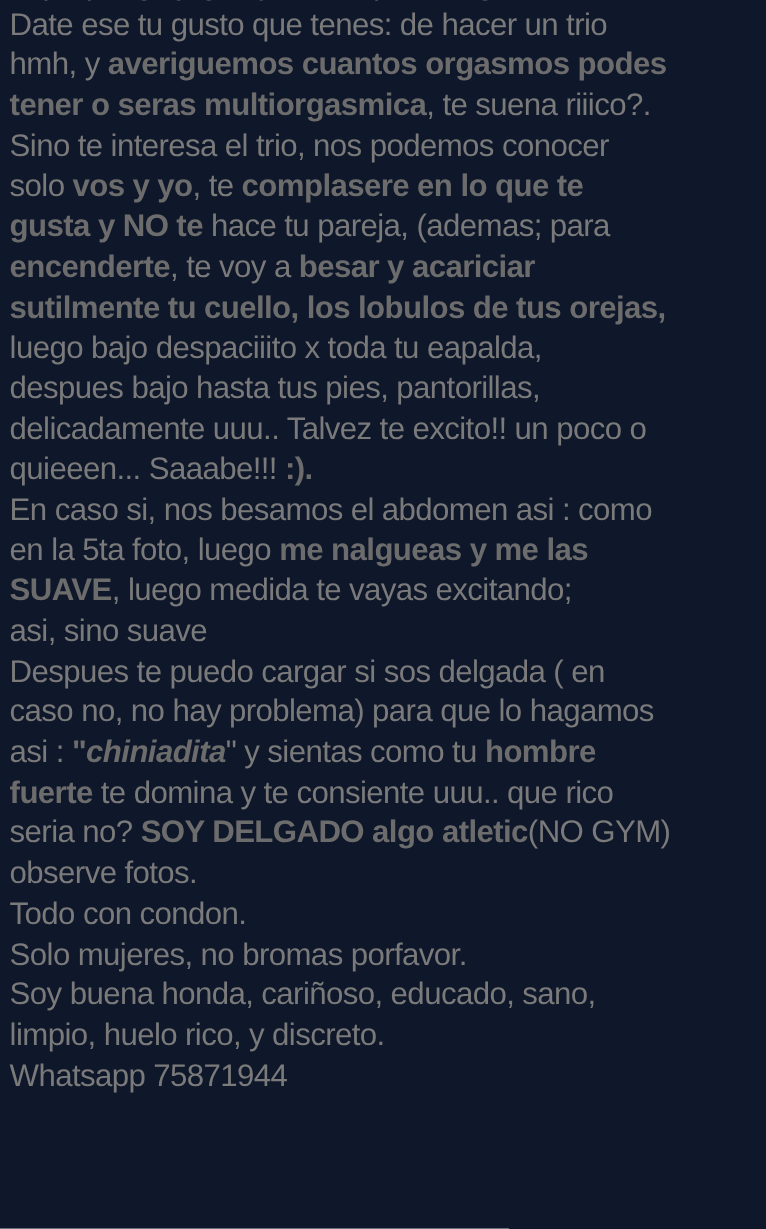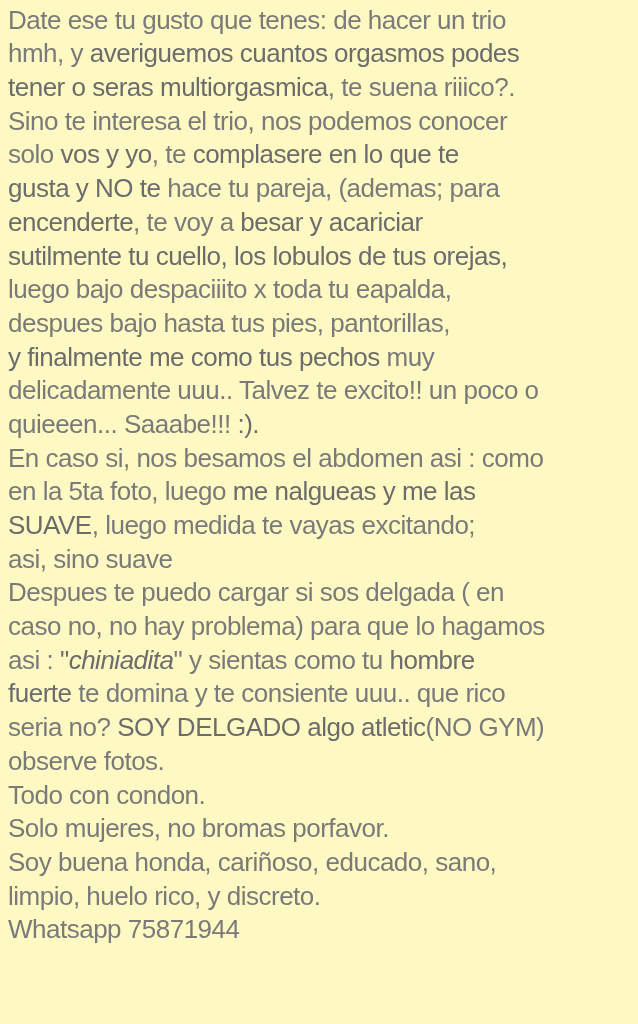--- a/index.html
+++ b/index.html
@@ -4,39 +4,39 @@
 <style>
   html, body {
     margin: 0;
     padding: 0;
     background: #ffffff;
   }
   .screen {
     position: relative;
     width: 638px;
     height: 1024px;
-    background: #fef9c3;
+    background: #0f172a;
     overflow: hidden;
   }
   .text-body {
     margin-top: -30px;
     padding: 0 6px 0 8px;
     font-family: "Liberation Sans", sans-serif;
     font-size: 26px;
     line-height: 33.7px;
     letter-spacing: -0.5px;
     color: #7a7a7a;
     font-weight: 400;
   }
   .line {
     white-space: nowrap;
     height: 33.7px;
   }
   .bold {
-    font-weight: 400;
+    font-weight: 700;
     color: #6c6c6c;
   }
   .italic {
     font-style: italic;
     text-align: center;
   }
 </style>
 </head>
 <body>
 
@@ -46,21 +46,20 @@
       <div class="line"><span>Date ese tu gusto que tenes: de hacer un trio</span></div>
       <div class="line"><span>hmh, y </span><span class="bold">averiguemos cuantos orgasmos podes</span></div>
       <div class="line"><span class="bold">tener o seras multiorgasmica</span><span>, te suena riiico?.</span></div>
       <div class="line"><span>Sino te interesa el trio, nos podemos conocer</span></div>
       <div class="line"><span>solo </span><span class="bold">vos y yo</span><span>, te </span><span class="bold">complasere en lo que te</span></div>
       <div class="line"><span class="bold">gusta y NO te</span><span> hace tu pareja, (ademas; para</span></div>
       <div class="line"><span class="bold">encenderte</span><span>, te voy a </span><span class="bold">besar y acariciar</span></div>
       <div class="line"><span class="bold">sutilmente tu cuello, los lobulos de tus orejas,</span></div>
       <div class="line"><span>luego bajo despaciiito x toda tu eapalda,</span></div>
       <div class="line"><span>despues bajo hasta tus pies, pantorillas,</span></div>
-      <div class="line"><span class="bold">y finalmente me como tus pechos</span><span> muy</span></div>
       <div class="line"><span>delicadamente uuu.. Talvez te excito!! un poco o</span></div>
       <div class="line"><span>quieeen... Saaabe!!! </span><span class="bold">:).</span></div>
       <div class="line"><span>En caso si, nos besamos el abdomen asi : como</span></div>
       <div class="line"><span>en la 5ta foto, luego </span><span class="bold">me nalgueas y me las</span></div>
       <div class="line"><span class="bold">SUAVE</span><span>, luego medida te vayas excitando;</span></div>
       <div class="line"><span>asi, sino suave</span></div>
       <div class="line"><span>Despues te puedo cargar si sos delgada ( en</span></div>
       <div class="line"><span>caso no, no hay problema) para que lo hagamos</span></div>
       <div class="line"><span>asi : </span><span class="bold">"</span><span class="bold italic">chiniadita</span><span>" y sientas como tu </span><span class="bold">hombre</span></div>
       <div class="line"><span class="bold">fuerte</span><span> te domina y te consiente uuu.. que rico</span></div>

